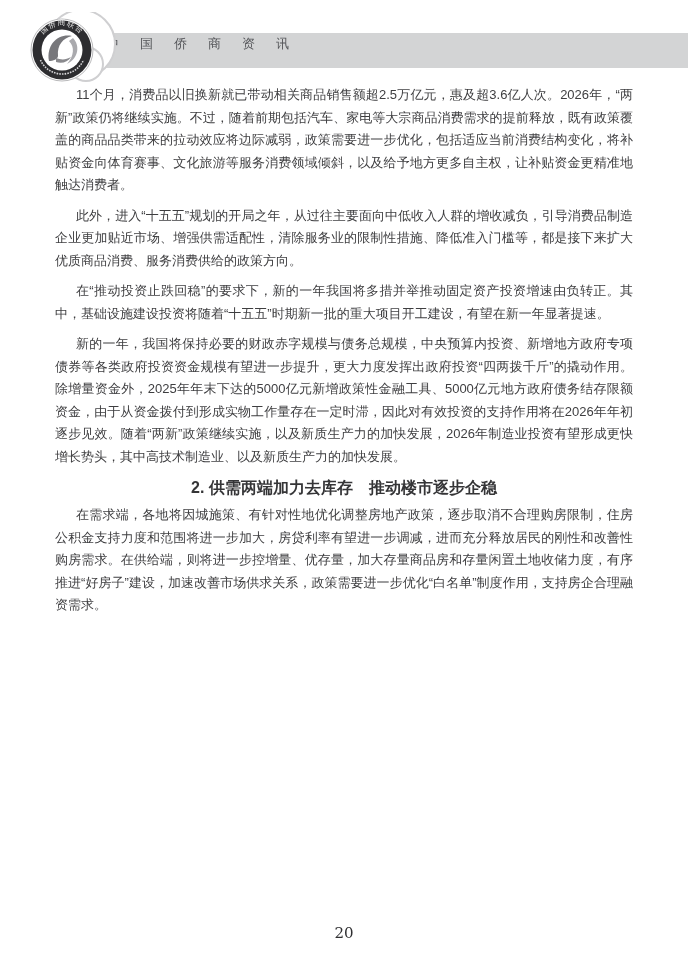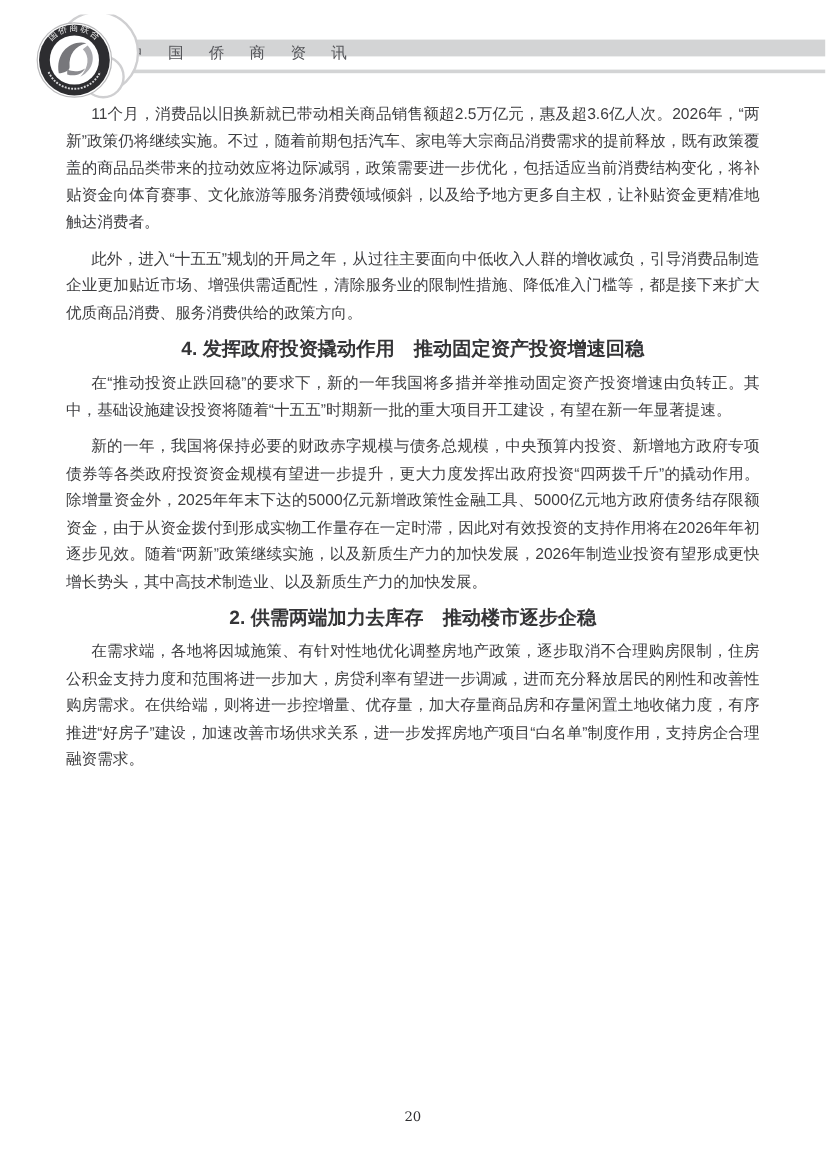--- a/index.html
+++ b/index.html
@@ -5,21 +5,21 @@
   html,body{margin:0;padding:0;background:#ffffff;}
   .page{
     position:relative;
     width:688px;height:971px;
     background:#ffffff;
     overflow:hidden;
     font-family:"Liberation Sans","DejaVu Sans",sans-serif;
   }
   
   .masthead-band{
-    position:absolute;left:70px;right:0;top:33px;height:14px;
+    position:absolute;left:70px;right:0;top:33px;height:35px;
     background:#d3d4d5;
   }
   .masthead-text{
     display:inline-block;
     padding-left:36px;
     font-size:13px;
     letter-spacing:21px;
     line-height:21px;
     color:#55565a;
     white-space:nowrap;
@@ -50,21 +50,21 @@
     line-height:24px;
     font-weight:bold;
     text-align:center;
     color:#353537;
   }
   
   .page-number{
     position:absolute;left:0;right:0;top:924px;
     text-align:center;
     font-family:"DejaVu Serif","Liberation Serif",serif;
-    font-size:11px;
+    font-size:15px;
     color:#2f2f31;
   }
 </style>
 </head>
 <body>
 
 <div class="page">
 
   <div class="masthead-band">
     <span class="masthead-text">中国侨商资讯</span>
@@ -97,22 +97,21 @@
         <textPath href="#arcTop" startOffset="50%" text-anchor="middle">中国侨商联合会</textPath>
       </text>
 
       <use href="#arcBottom" fill="none" stroke="#d6d6d8" stroke-width="1.6" stroke-dasharray="1.6 1.1"></use>
     </g>
   </svg>
 
   <div class="article" id="article">
       <p>11个月，消费品以旧换新就已带动相关商品销售额超2.5万亿元，惠及超3.6亿人次。2026年，“两新”政策仍将继续实施。不过，随着前期包括汽车、家电等大宗商品消费需求的提前释放，既有政策覆盖的商品品类带来的拉动效应将边际减弱，政策需要进一步优化，包括适应当前消费结构变化，将补贴资金向体育赛事、文化旅游等服务消费领域倾斜，以及给予地方更多自主权，让补贴资金更精准地触达消费者。</p>
       <p>此外，进入“十五五”规划的开局之年，从过往主要面向中低收入人群的增收减负，引导消费品制造企业更加贴近市场、增强供需适配性，清除服务业的限制性措施、降低准入门槛等，都是接下来扩大优质商品消费、服务消费供给的政策方向。</p>
-      <h3>4. 发挥政府投资撬动作用　推动固定资产投资增速回稳</h3>
       <p>在“推动投资止跌回稳”的要求下，新的一年我国将多措并举推动固定资产投资增速由负转正。其中，基础设施建设投资将随着“十五五”时期新一批的重大项目开工建设，有望在新一年显著提速。</p>
       <p>新的一年，我国将保持必要的财政赤字规模与债务总规模，中央预算内投资、新增地方政府专项债券等各类政府投资资金规模有望进一步提升，更大力度发挥出政府投资“四两拨千斤”的撬动作用。除增量资金外，2025年年末下达的5000亿元新增政策性金融工具、5000亿元地方政府债务结存限额资金，由于从资金拨付到形成实物工作量存在一定时滞，因此对有效投资的支持作用将在2026年年初逐步见效。随着“两新”政策继续实施，以及新质生产力的加快发展，2026年制造业投资有望形成更快增长势头，其中高技术制造业、以及新质生产力的加快发展。</p>
       <h3>2. 供需两端加力去库存　推动楼市逐步企稳</h3>
-      <p>在需求端，各地将因城施策、有针对性地优化调整房地产政策，逐步取消不合理购房限制，住房公积金支持力度和范围将进一步加大，房贷利率有望进一步调减，进而充分释放居民的刚性和改善性购房需求。在供给端，则将进一步控增量、优存量，加大存量商品房和存量闲置土地收储力度，有序推进“好房子”建设，加速改善市场供求关系，进一步发挥房地产项目“白名单”制度作用，支持房企合理融资需求。</p>
+      <p>在需求端，各地将因城施策、有针对性地优化调整房地产政策，逐步取消不合理购房限制，住房公积金支持力度和范围将进一步加大，房贷利率有望进一步调减，进而充分释放居民的刚性和改善性购房需求。在供给端，则将进一步控增量、优存量，加大存量商品房和存量闲置土地收储力度，有序推进“好房子”建设，加速改善市场供求关系，政策需要进一步优化“白名单”制度作用，支持房企合理融资需求。</p>
     </div>
 
   <div class="page-number">20</div>
 
 </div>
 
 </body></html>

